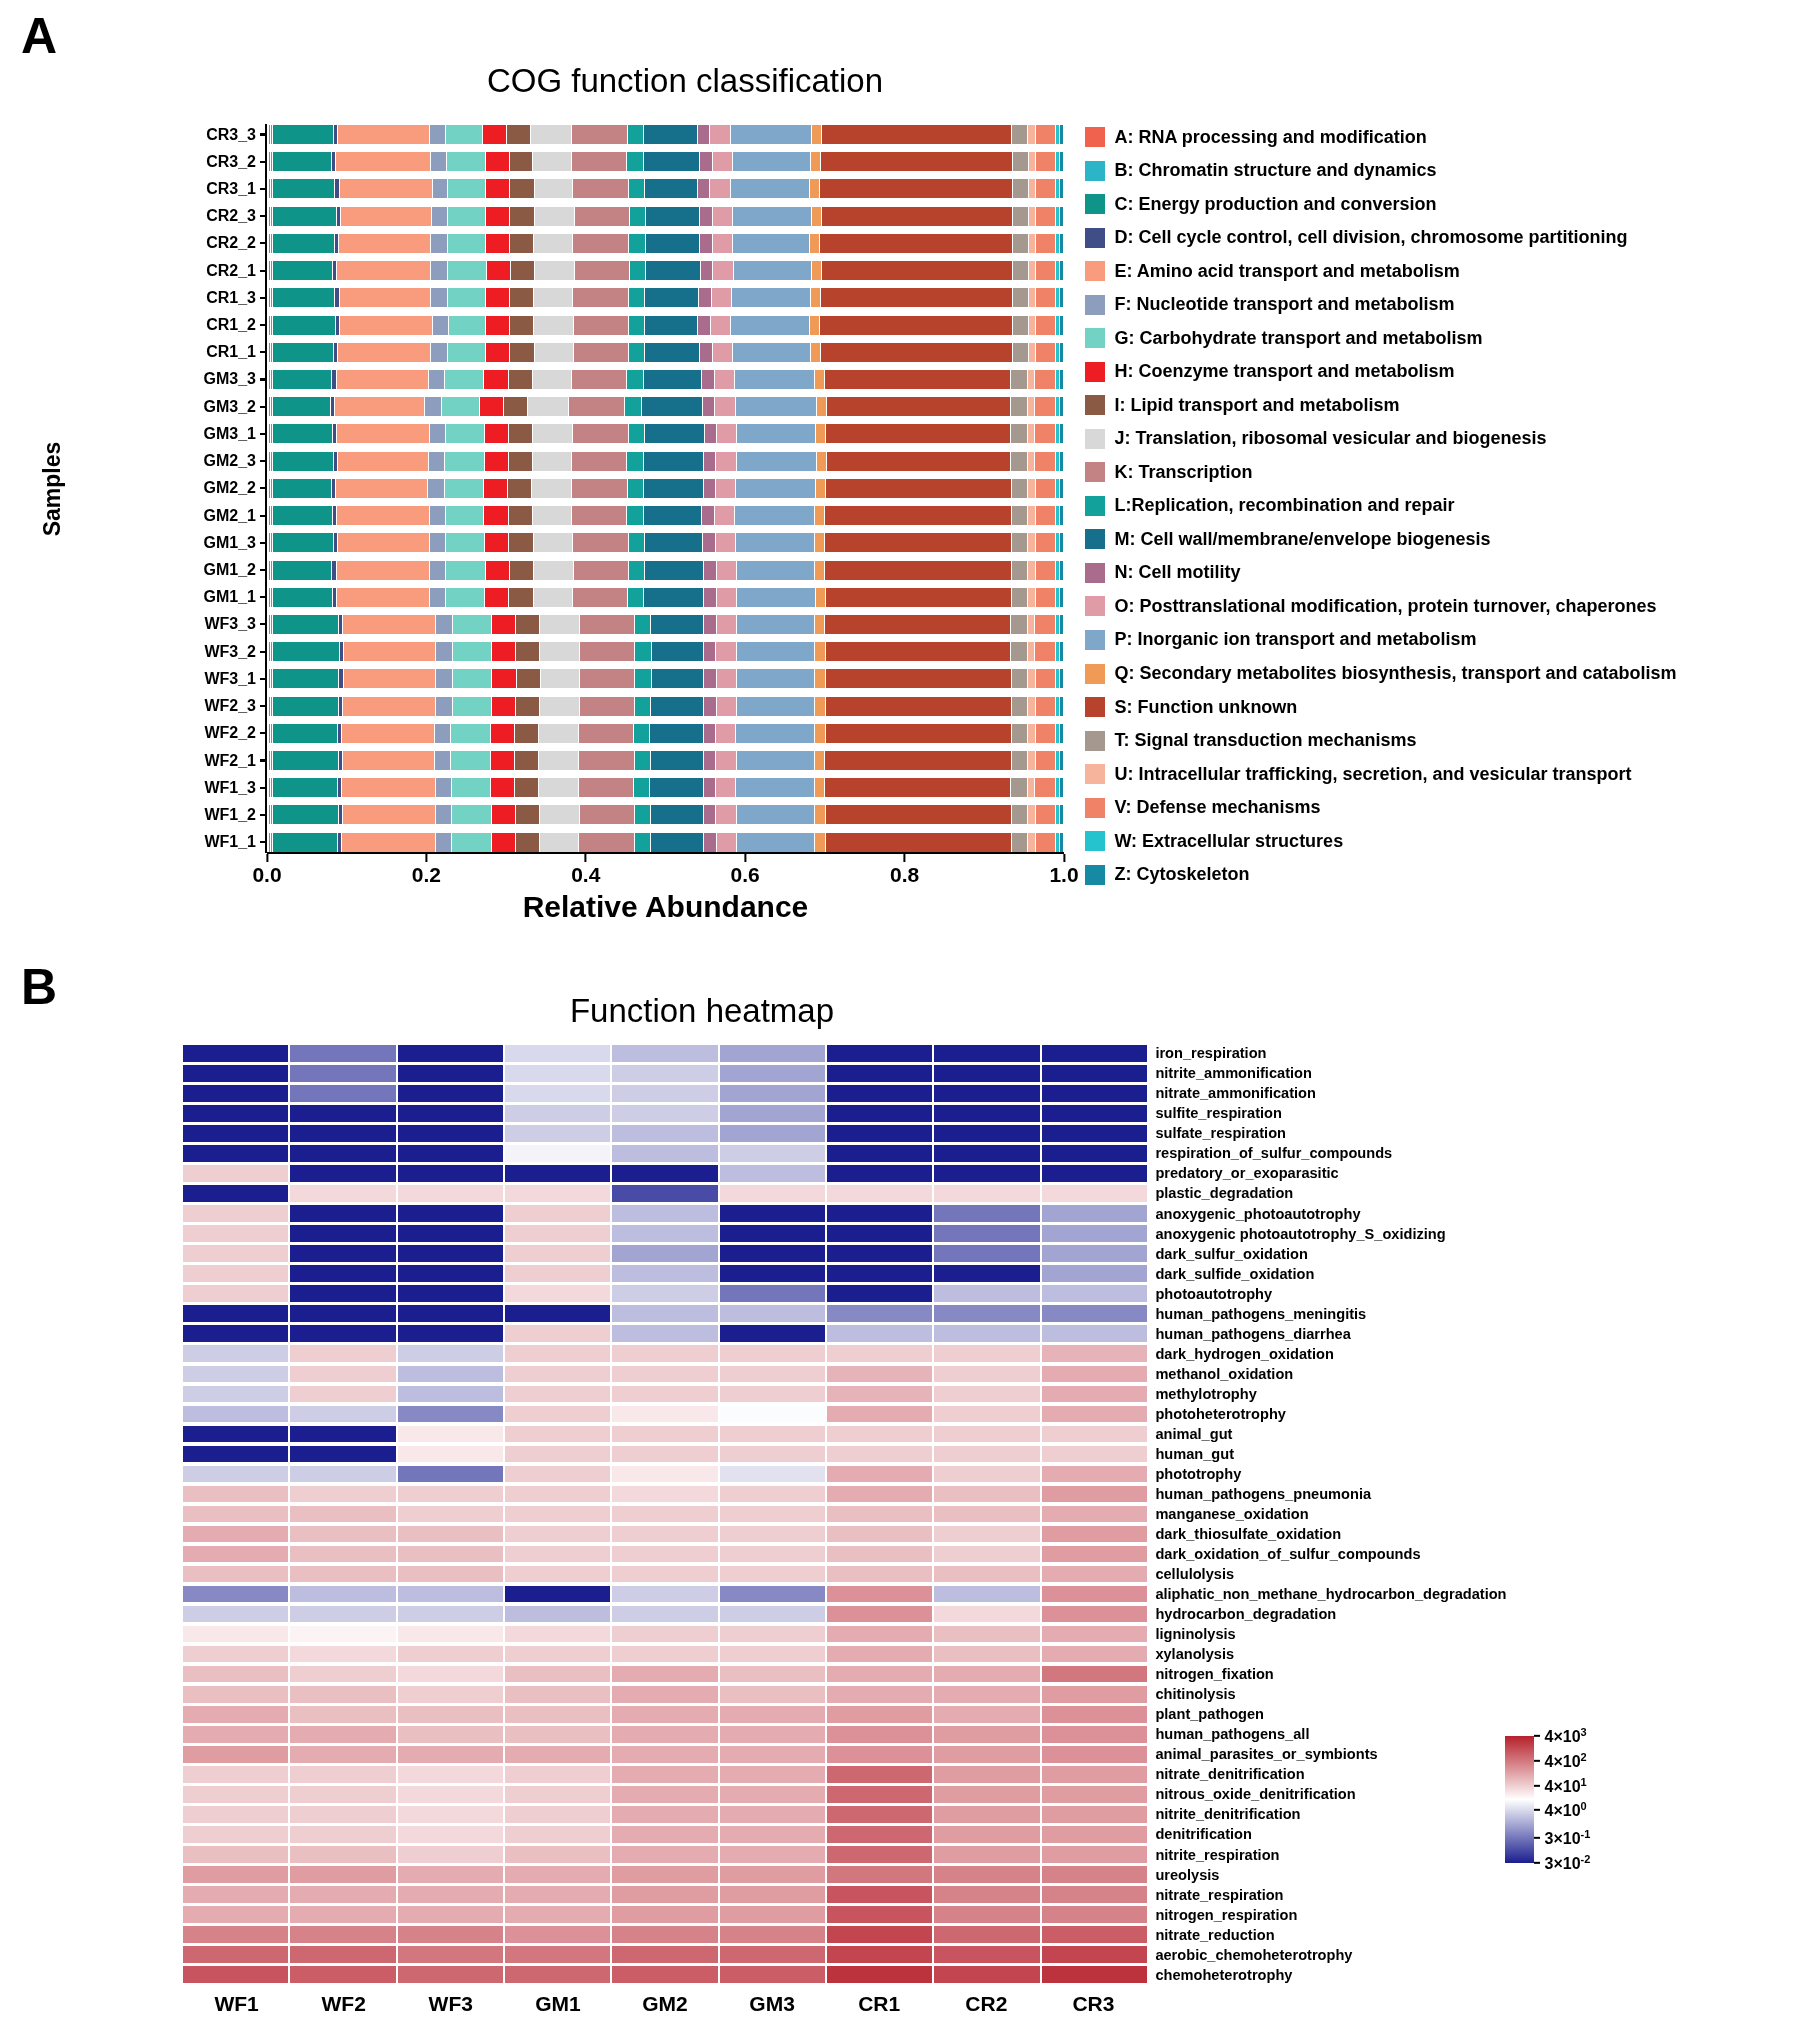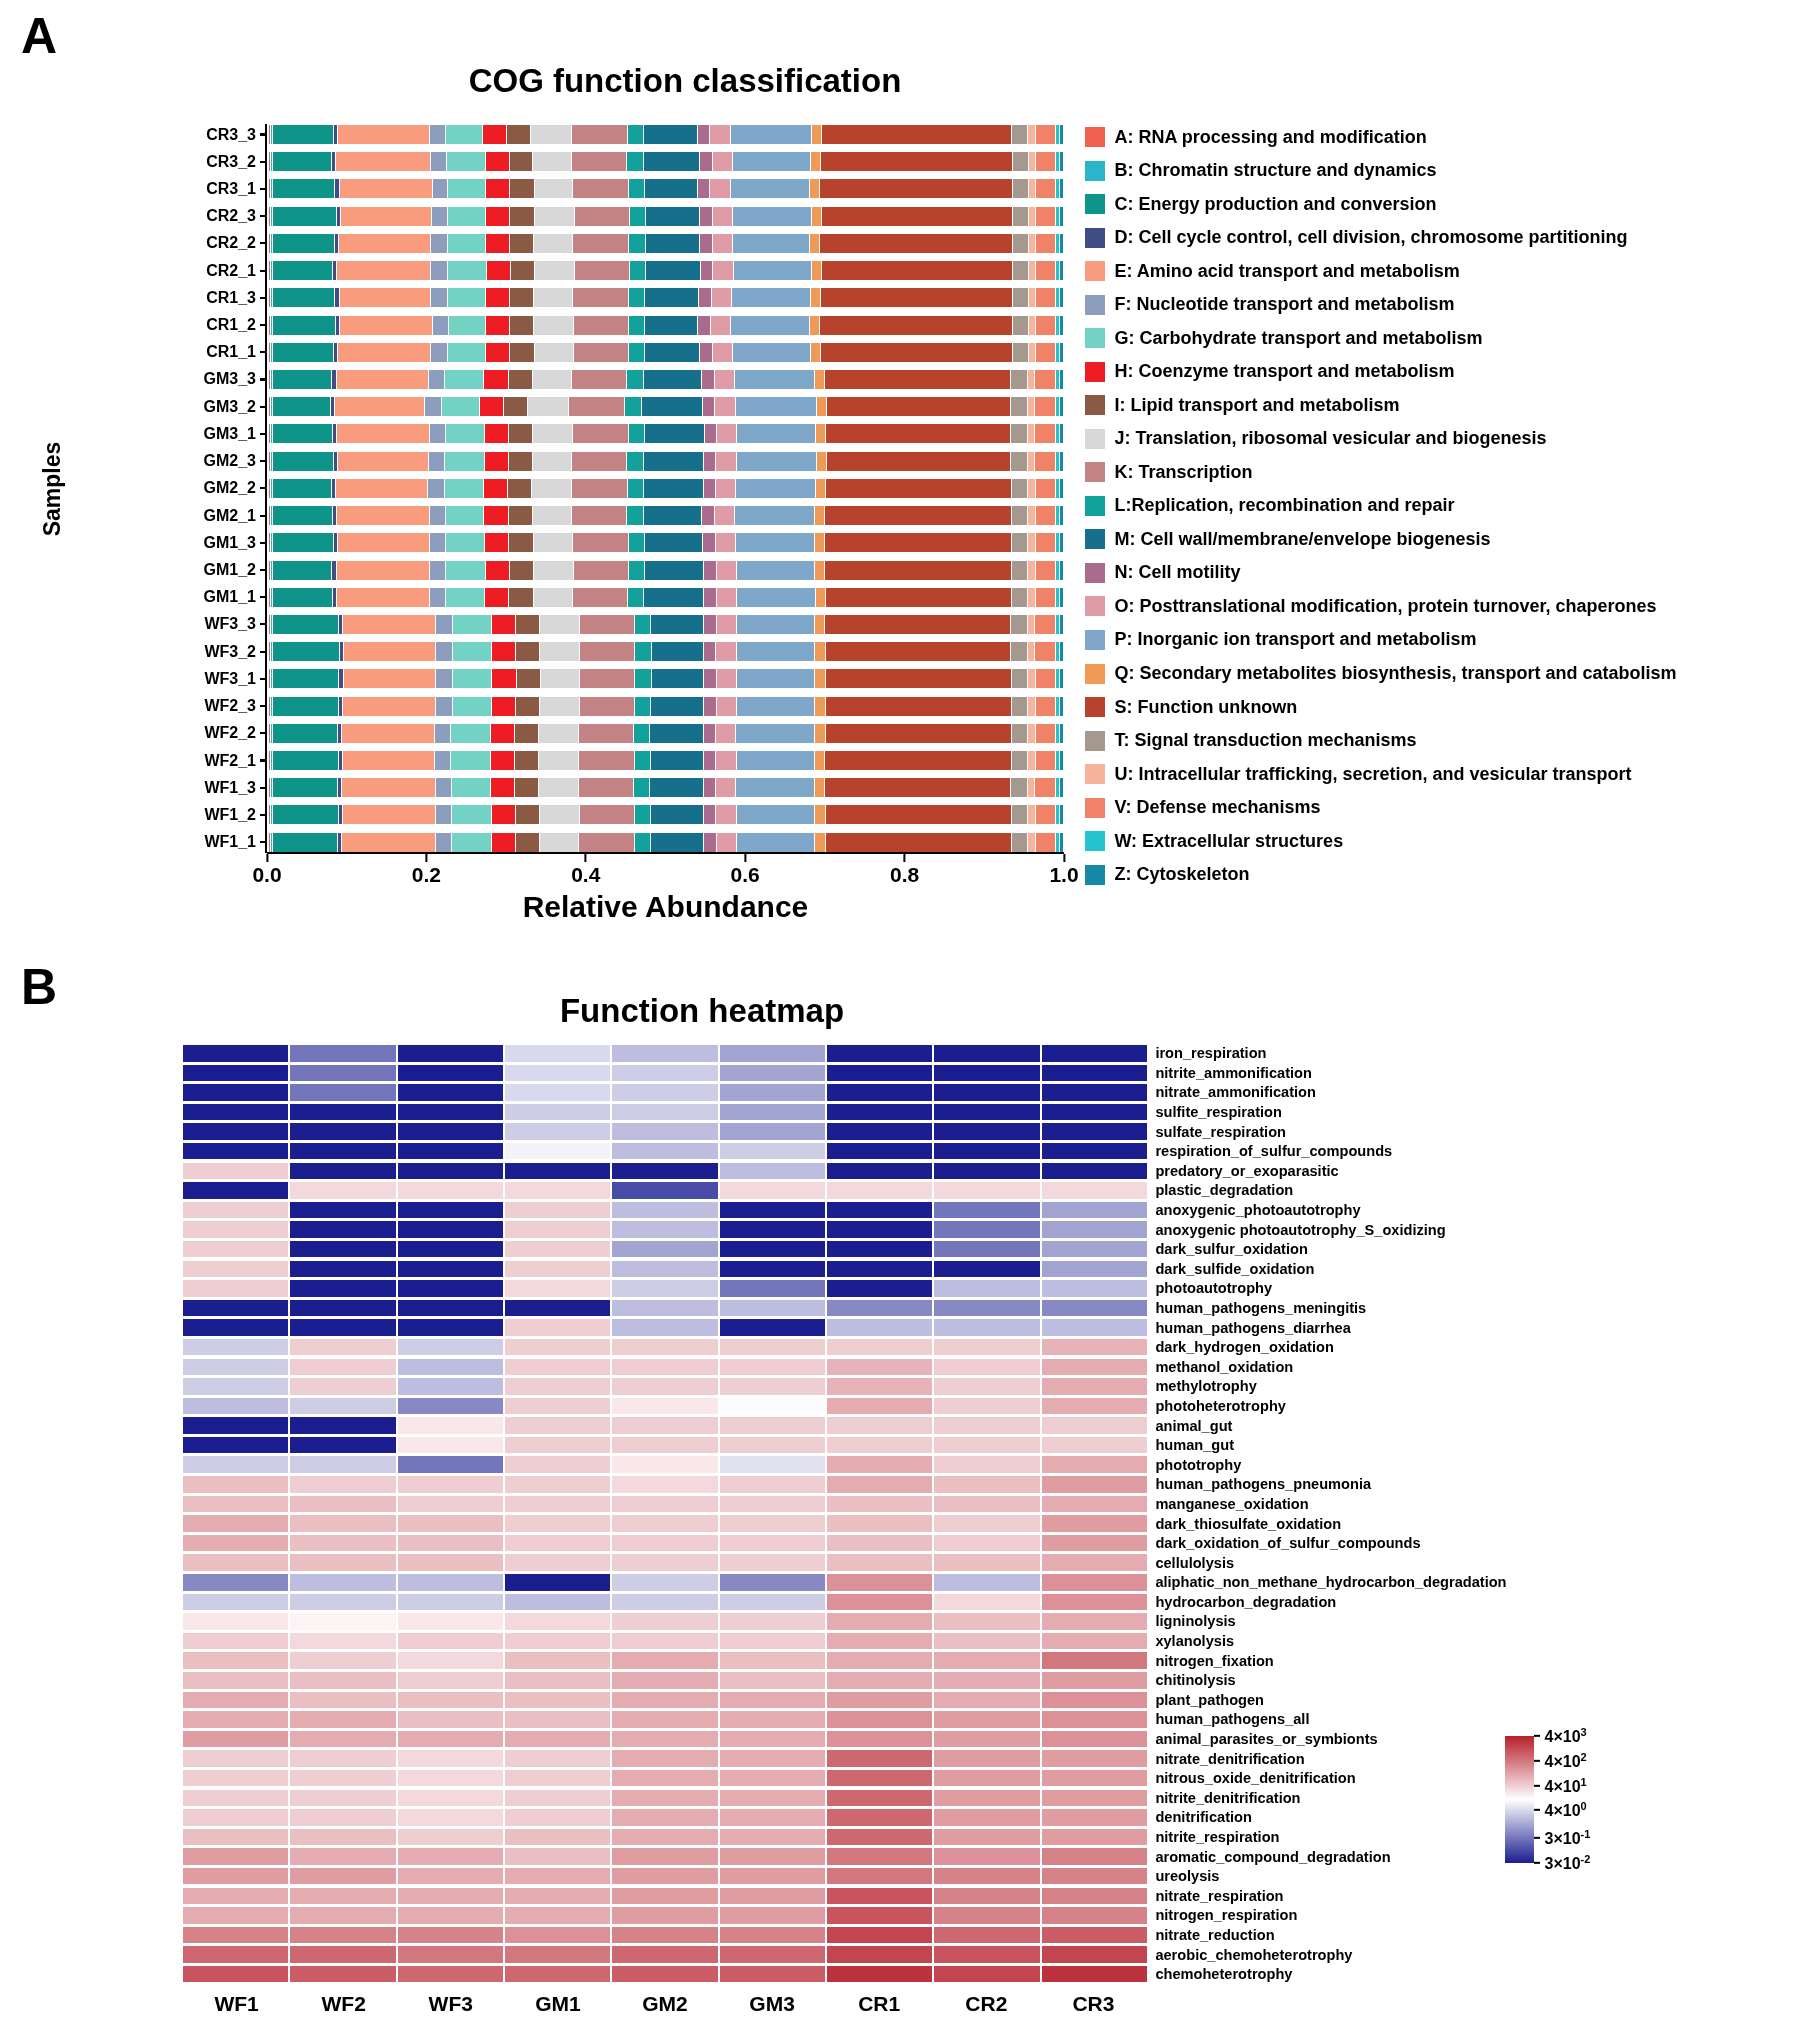--- a/index.html
+++ b/index.html
@@ -1,21 +1,21 @@
 <!DOCTYPE html>
 <html style="font-size:8.4px"><head>
 <meta charset="utf-8">
 <style>
   html,body{margin:0;padding:0}
   body{width:1815px;height:2035px;background:#ffffff;position:relative;
        font-family:"Liberation Sans",sans-serif;font-weight:bold;color:#000}
   .panel-letter{position:absolute;font-size:50px;font-weight:bold;line-height:1}
   #panelA-letter{left:21px;top:10.5px}
   #panelB-letter{left:21px;top:962px}
-  .chart-title{position:absolute;font-size:33px;font-weight:bold;text-align:center}
+  .chart-title{position:absolute;font-size:33px;font-weight:normal;text-align:center}
   #titleA{left:267px;top:62px;width:836px}
   #titleB{left:220px;top:992px;width:964px}
 
   
   #bars{position:absolute;left:120px;top:125px;width:943px;height:727px;
         display:flex;flex-direction:column;justify-content:space-between}
   .bar-row{display:flex;height:19px;align-items:center}
   .sample-label{width:136px;text-align:right;font-size:16px;padding-right:2.1px;white-space:nowrap}
   .ytick{width:10.5px;height:19px;display:flex;align-items:center}
   .ytick-mark{width:7.3px;height:2.1px;background:#000;margin-left:2.1px}
@@ -1598,34 +1598,20 @@
         <div class="hm-cell" style="background: rgb(228, 171, 176);"></div>
         <div class="hm-cell" style="background: rgb(205, 104, 112);"></div>
         <div class="hm-cell" style="background: rgb(223, 156, 161);"></div>
         <div class="hm-cell" style="background: rgb(223, 156, 161);"></div>
       </div>
       <div class="hm-row-label">nitrite_respiration</div>
     </div>
     <div class="hm-row">
       <div class="hm-cells">
         <div class="hm-cell" style="background: rgb(223, 156, 161);"></div>
-        <div class="hm-cell" style="background: rgb(228, 171, 176);"></div>
-        <div class="hm-cell" style="background: rgb(228, 171, 176);"></div>
-        <div class="hm-cell" style="background: rgb(234, 191, 194);"></div>
-        <div class="hm-cell" style="background: rgb(223, 156, 161);"></div>
-        <div class="hm-cell" style="background: rgb(223, 156, 161);"></div>
-        <div class="hm-cell" style="background: rgb(210, 119, 126);"></div>
-        <div class="hm-cell" style="background: rgb(219, 145, 151);"></div>
-        <div class="hm-cell" style="background: rgb(214, 130, 137);"></div>
-      </div>
-      <div class="hm-row-label">aromatic_compound_degradation</div>
-    </div>
-    <div class="hm-row">
-      <div class="hm-cells">
-        <div class="hm-cell" style="background: rgb(223, 156, 161);"></div>
         <div class="hm-cell" style="background: rgb(223, 156, 161);"></div>
         <div class="hm-cell" style="background: rgb(228, 171, 176);"></div>
         <div class="hm-cell" style="background: rgb(228, 171, 176);"></div>
         <div class="hm-cell" style="background: rgb(223, 156, 161);"></div>
         <div class="hm-cell" style="background: rgb(223, 156, 161);"></div>
         <div class="hm-cell" style="background: rgb(210, 119, 126);"></div>
         <div class="hm-cell" style="background: rgb(214, 130, 137);"></div>
         <div class="hm-cell" style="background: rgb(214, 130, 137);"></div>
       </div>
       <div class="hm-row-label">ureolysis</div>

